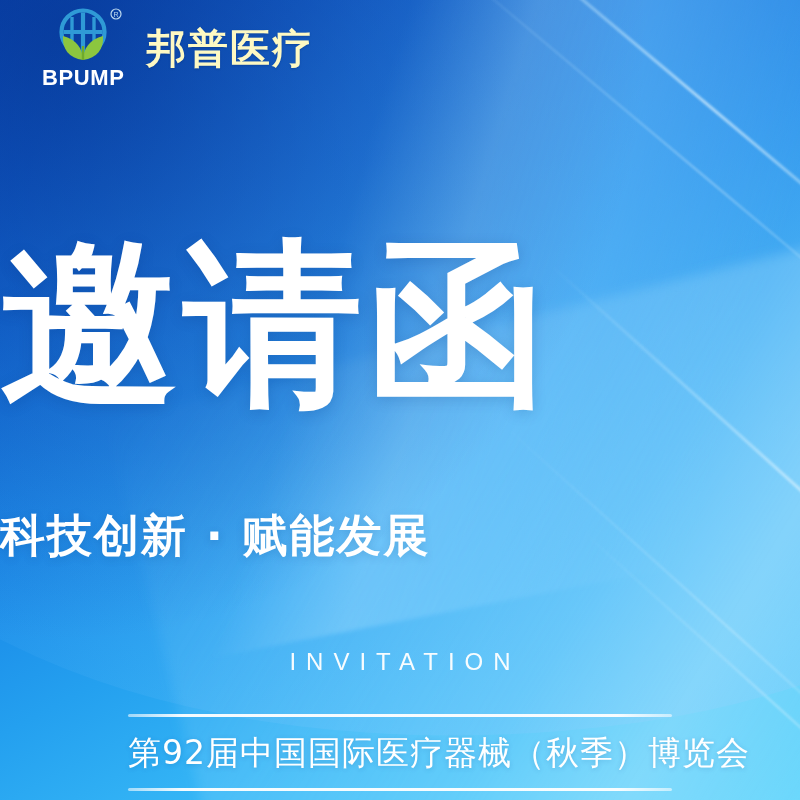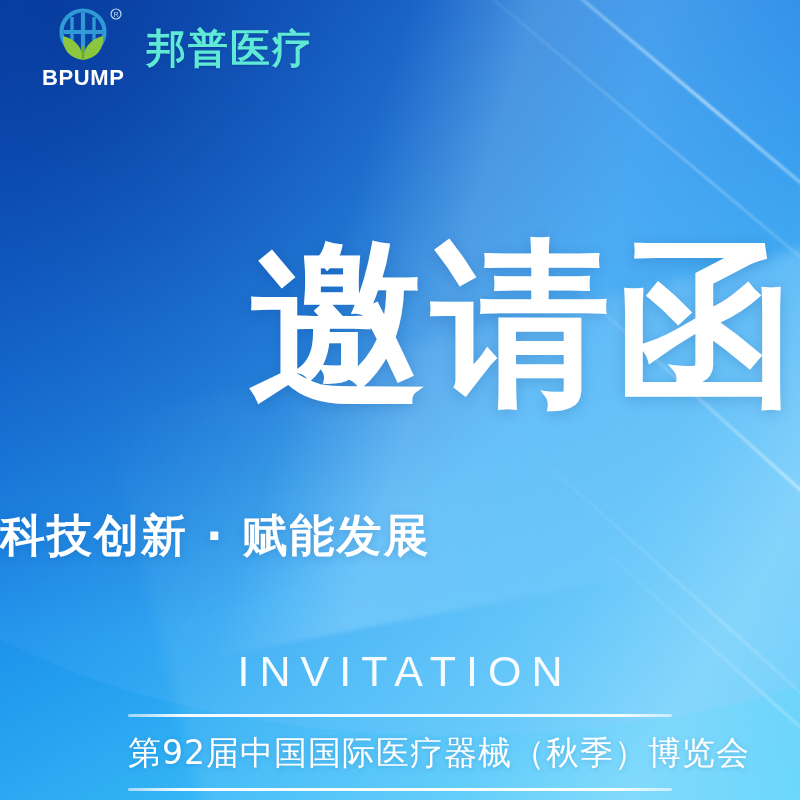--- a/index.html
+++ b/index.html
@@ -164,37 +164,37 @@
     width: 82px;
     text-align: right;
     color: #ffffff;
     font-size: 22px;
     font-weight: 700;
     letter-spacing: 0.6px;
     line-height: 1;
     font-family: "Liberation Sans", "DejaVu Sans", sans-serif;
   }
   .brand-name {
-    color: #5eead4;
+    color: #fef9c3;
     font-size: 40px;
     font-weight: 700;
     letter-spacing: 2px;
     line-height: 1;
     white-space: nowrap;
     font-family: "DejaVu Sans", "Liberation Sans", sans-serif;
     text-shadow: 0 1px 2px rgba(0,30,90,0.25);
   }
 
   
   .main-title {
     position: absolute;
     left: 0;
     right: 0;
     top: 236px;
-    text-align: right;
+    text-align: left;
     color: #ffffff;
     font-size: 178px;
     font-weight: 700;
     letter-spacing: 6px;
     line-height: 1;
     white-space: nowrap;
     font-family: "DejaVu Sans", "Liberation Sans", sans-serif;
     text-shadow: 0 3px 14px rgba(0,50,120,0.18);
   }
 
@@ -216,21 +216,21 @@
   }
 
   
   .invitation {
     position: absolute;
     left: 0;
     right: 0;
     top: 650px;
     text-align: center;
     color: #ffffff;
-    font-size: 43px;
+    font-size: 24px;
     font-weight: 400;
     letter-spacing: 10px;
     text-indent: 10px;
     line-height: 1;
     white-space: nowrap;
     opacity: 0.96;
     font-family: "Liberation Sans", "DejaVu Sans", sans-serif;
   }
 
   

